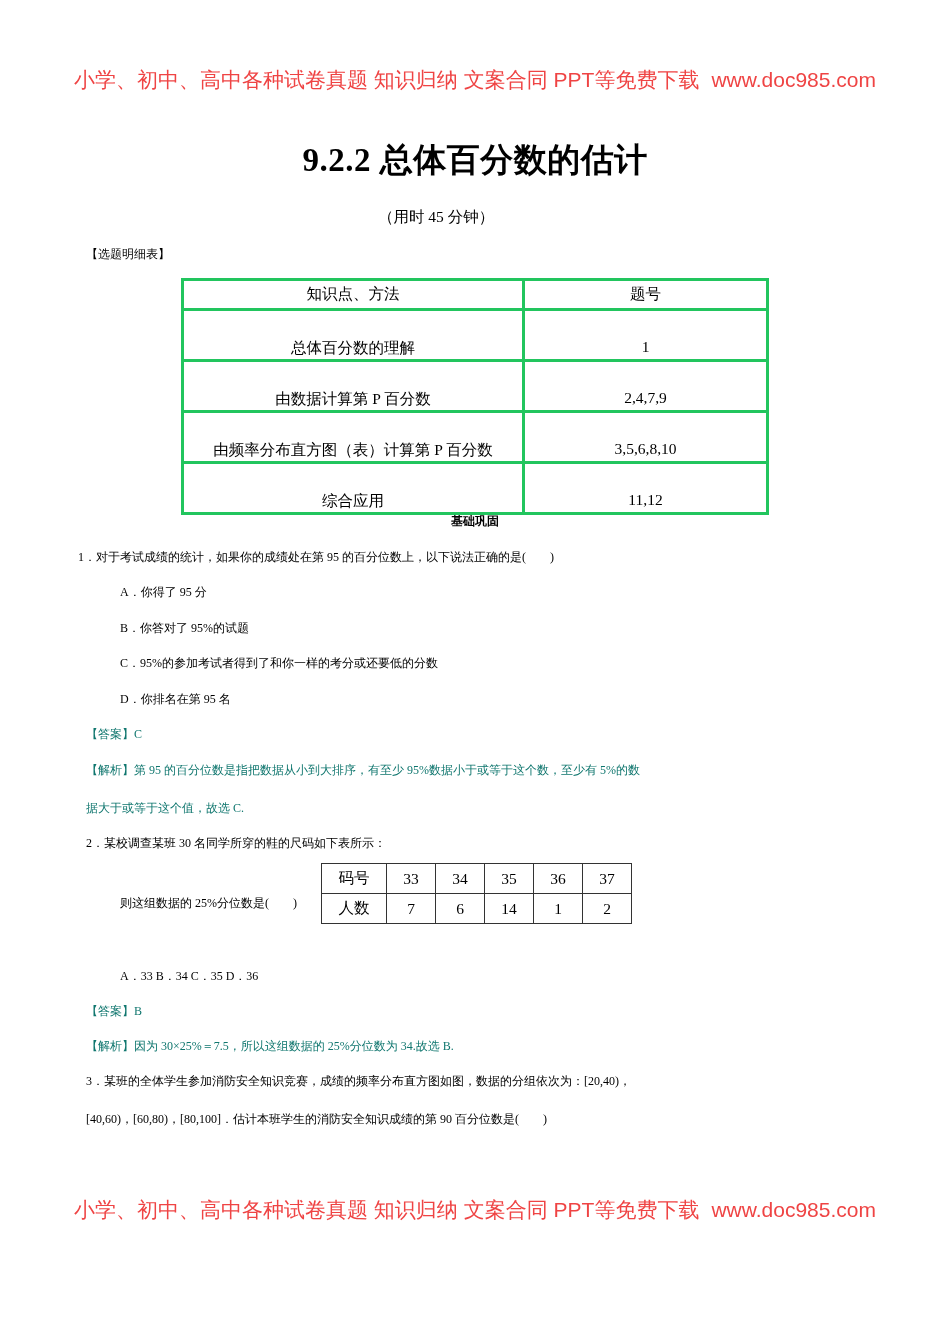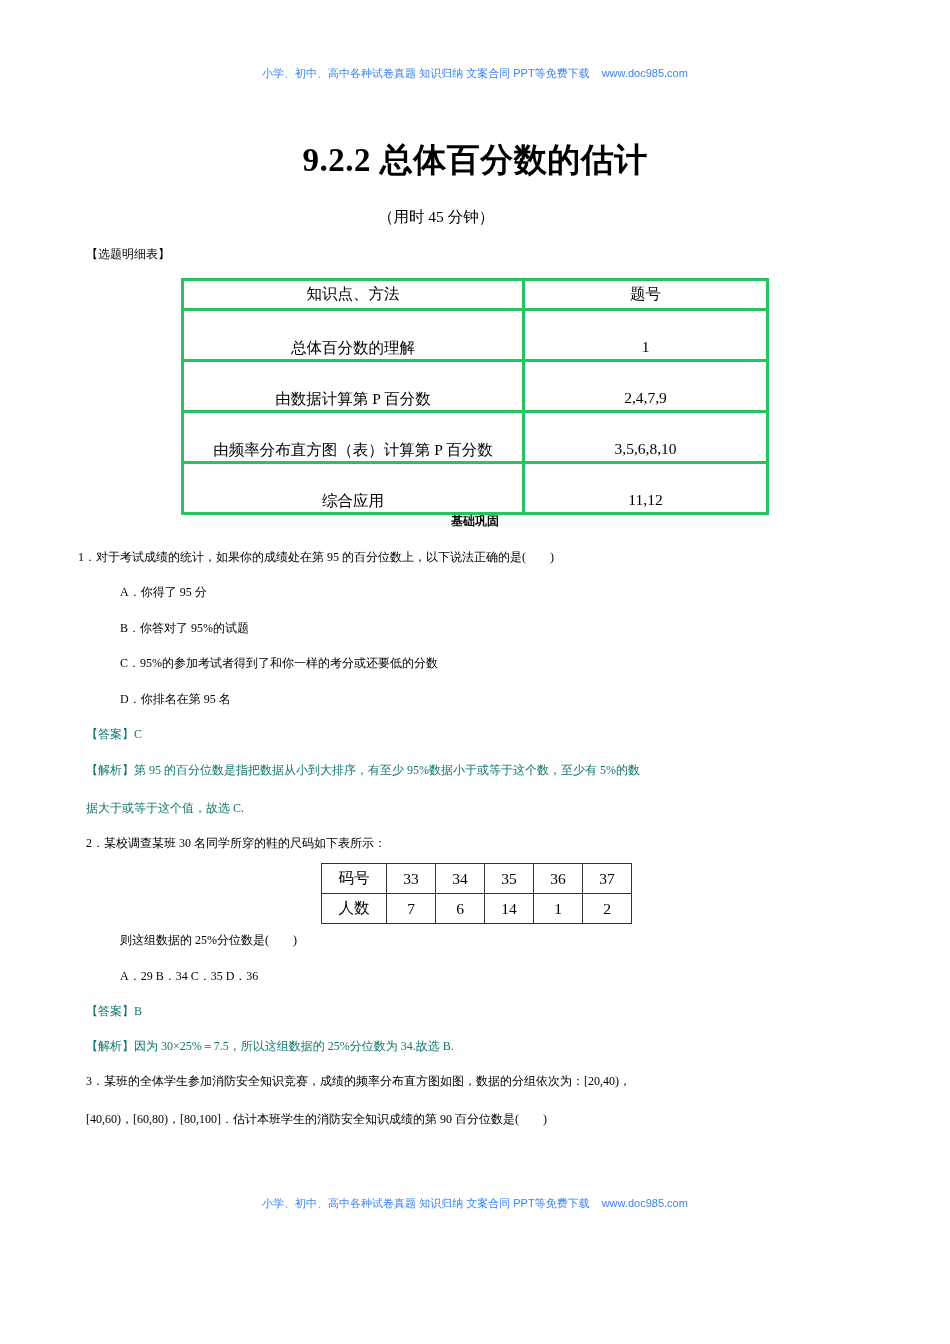--- a/index.html
+++ b/index.html
@@ -1,20 +1,20 @@
 <!DOCTYPE html>
 <html><head>
 <meta charset="utf-8">
 <style>
   html, body { margin: 0; padding: 0; background: #ffffff; }
   body { width: 950px; height: 1344px; position: relative; overflow: hidden;
          font-family: "Liberation Serif", "DejaVu Serif", serif; color: #000; }
   .abs { position: absolute; }
-  .banner { font-family: "Liberation Sans", "DejaVu Sans", sans-serif; font-size: 11px;
-            color: #3b82f6; left: 0; width: 950px; text-align: center; white-space: nowrap; }
+  .banner { font-family: "Liberation Sans", "DejaVu Sans", sans-serif; font-size: 21px;
+            color: #ef4444; left: 0; width: 950px; text-align: center; white-space: nowrap; }
   .banner .url { margin-left: 12px; }
   .title { left: 0; width: 950px; top: 138px; text-align: center; font-size: 33px;
            font-weight: bold; letter-spacing: 0.5px; }
   .subtitle { left: 0; width: 872px; top: 207px; text-align: center; font-size: 15.5px; }
   .txt { font-size: 12px; white-space: nowrap; }
   .red { color: #0f766e; }
   .bold { font-weight: bold; }
   table.t1 { position: absolute; left: 181px; top: 278px; width: 588px; border-collapse: collapse; }
   table.t1 td { border: 3px solid #22c55e; text-align: center; font-size: 15.5px; padding: 0; }
   table.t1 td.c1 { width: 338px; }
@@ -91,22 +91,22 @@
   <tr>
     <td class="head">人数</td>
     <td class="val">7</td>
     <td class="val">6</td>
     <td class="val">14</td>
     <td class="val">1</td>
     <td class="val">2</td>
   </tr>
 </tbody>
   </table>
-<div class="abs txt" style="left:120px; top:932px;">则这组数据的 25%分位数是(　　)</div>
-<div class="abs txt" style="left:120px; top:968px;">A．29  B．34  C．35  D．36</div>
+<div class="abs txt" style="left:120px; top:895px;">则这组数据的 25%分位数是(　　)</div>
+<div class="abs txt" style="left:120px; top:968px;">A．33  B．34  C．35  D．36</div>
 <div class="abs txt red" style="left:86px; top:1003px;">
   <span>【答案】</span><span>B</span>
 </div>
 <div class="abs txt red" style="left:86px; top:1038px;">
   <span>【解析】</span><span>因为 30×25%＝7.5，所以这组数据的 25%分位数为 34.故选 B.</span>
 </div>
 
 <div class="abs txt" style="left:86px; top:1073px;">3．某班的全体学生参加消防安全知识竞赛，成绩的频率分布直方图如图，数据的分组依次为：[20,40)，</div>
 <div class="abs txt" style="left:86px; top:1111px;">[40,60)，[60,80)，[80,100]．估计本班学生的消防安全知识成绩的第 90 百分位数是(　　)</div>
 

